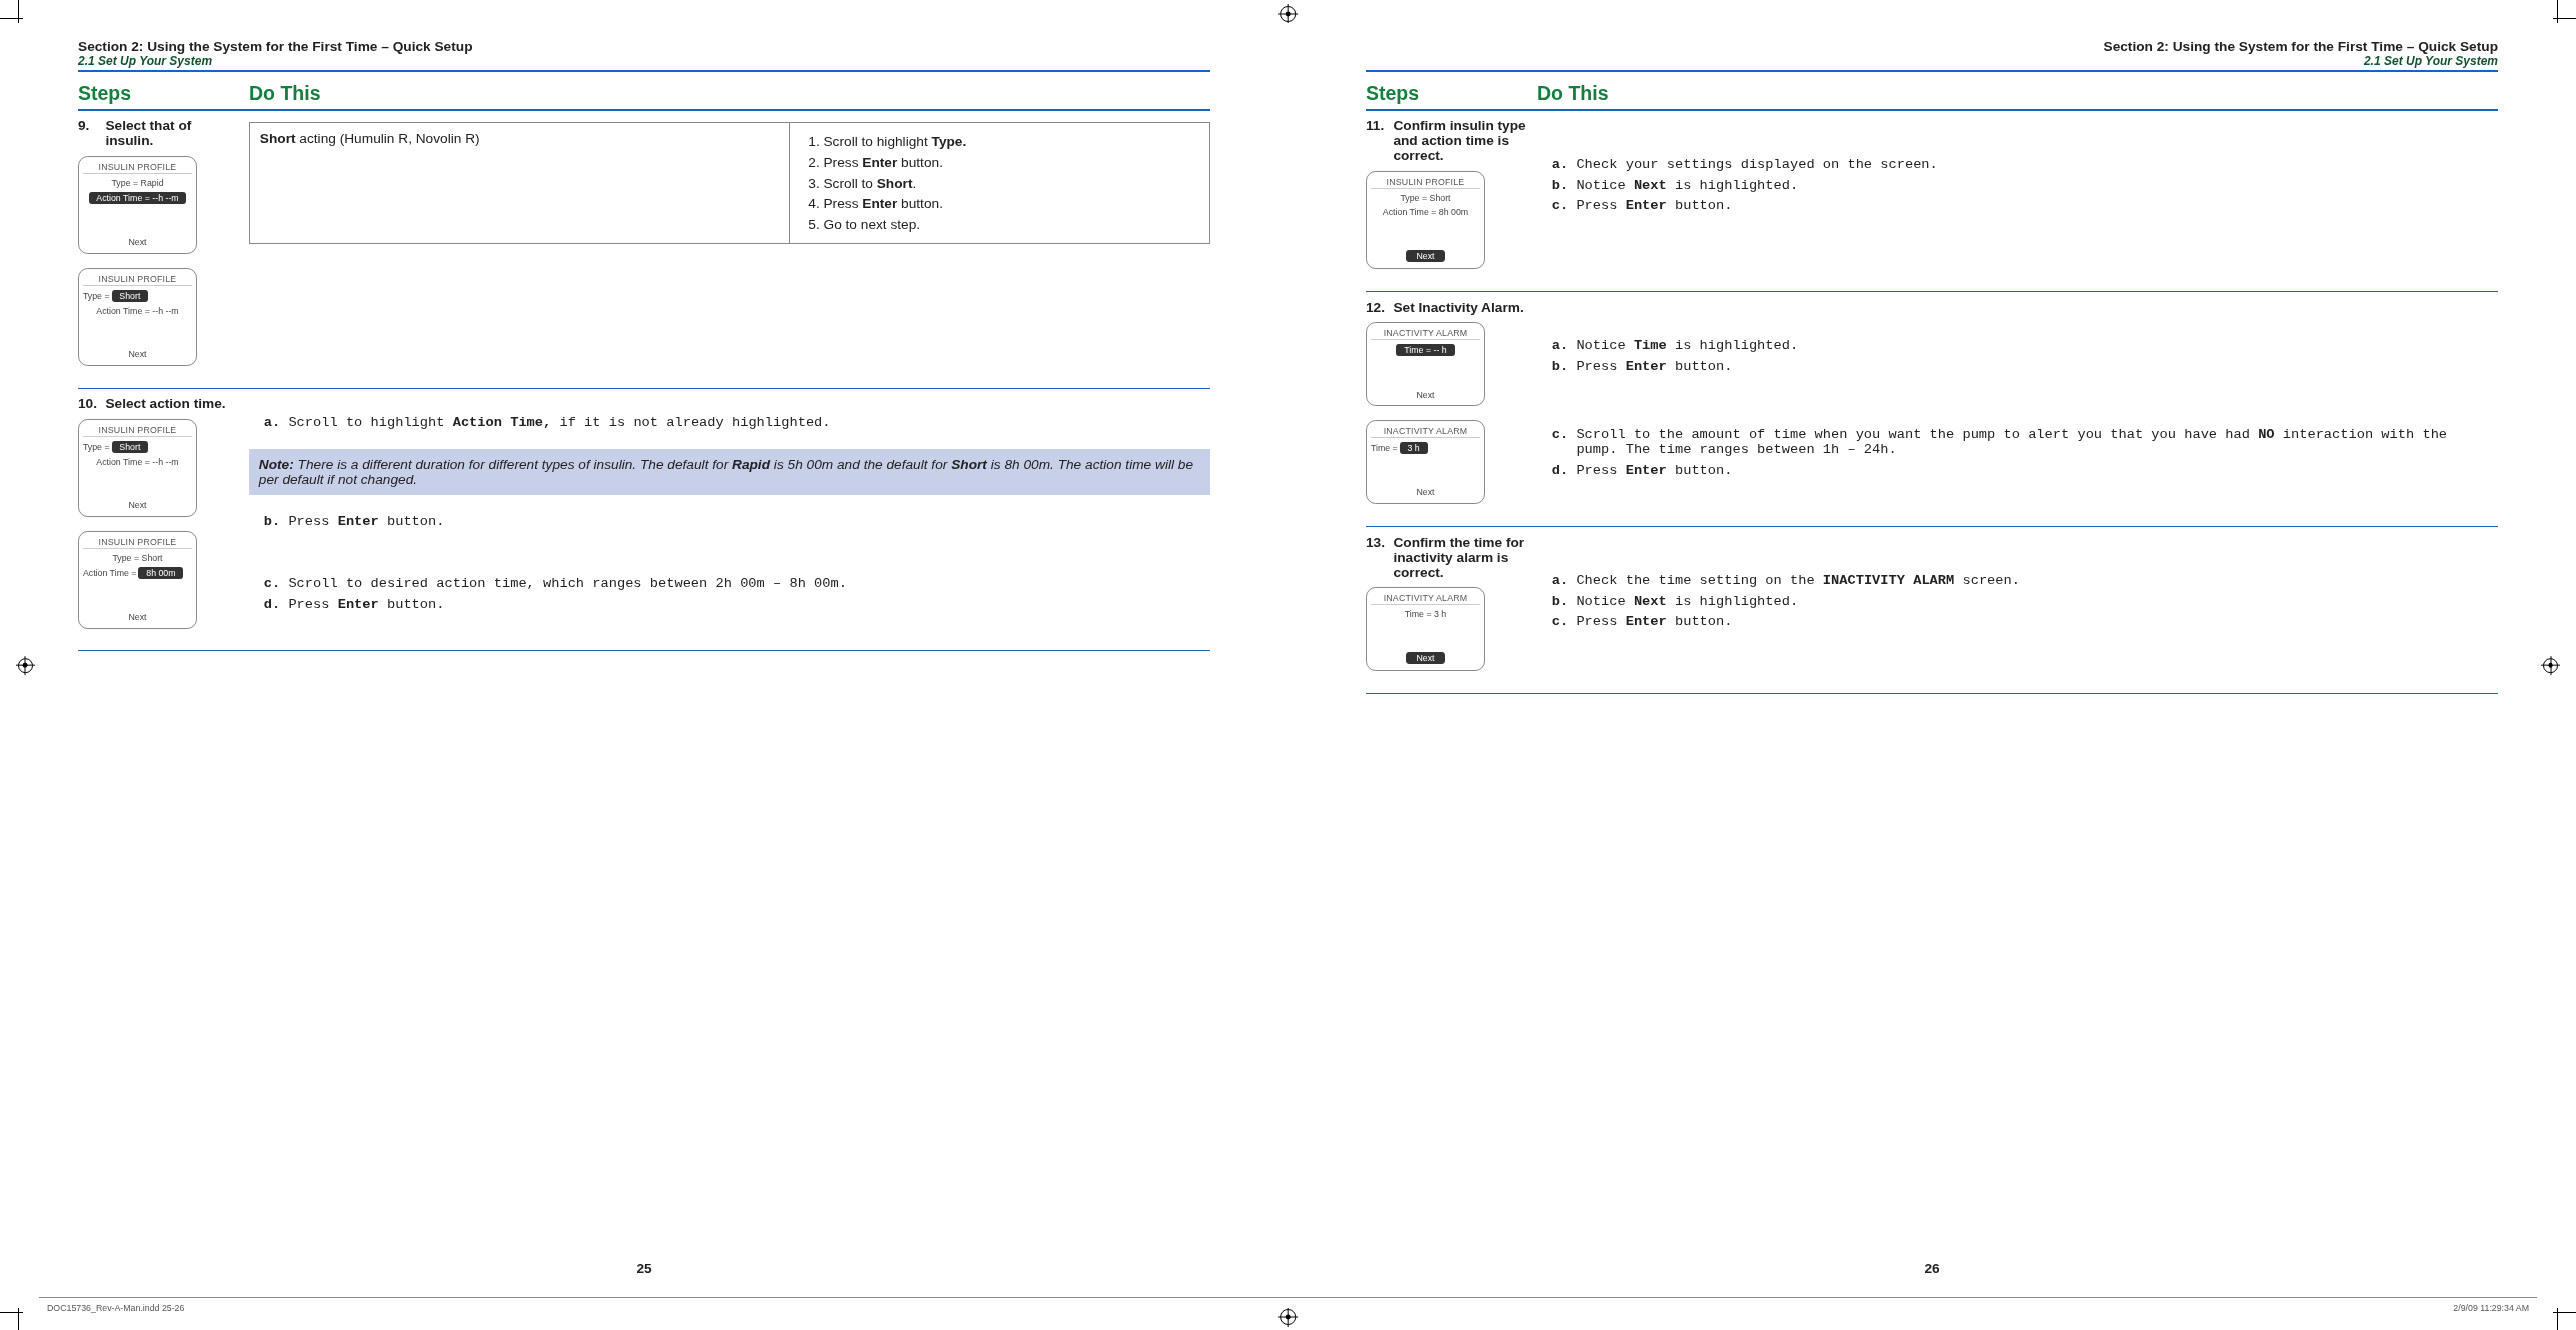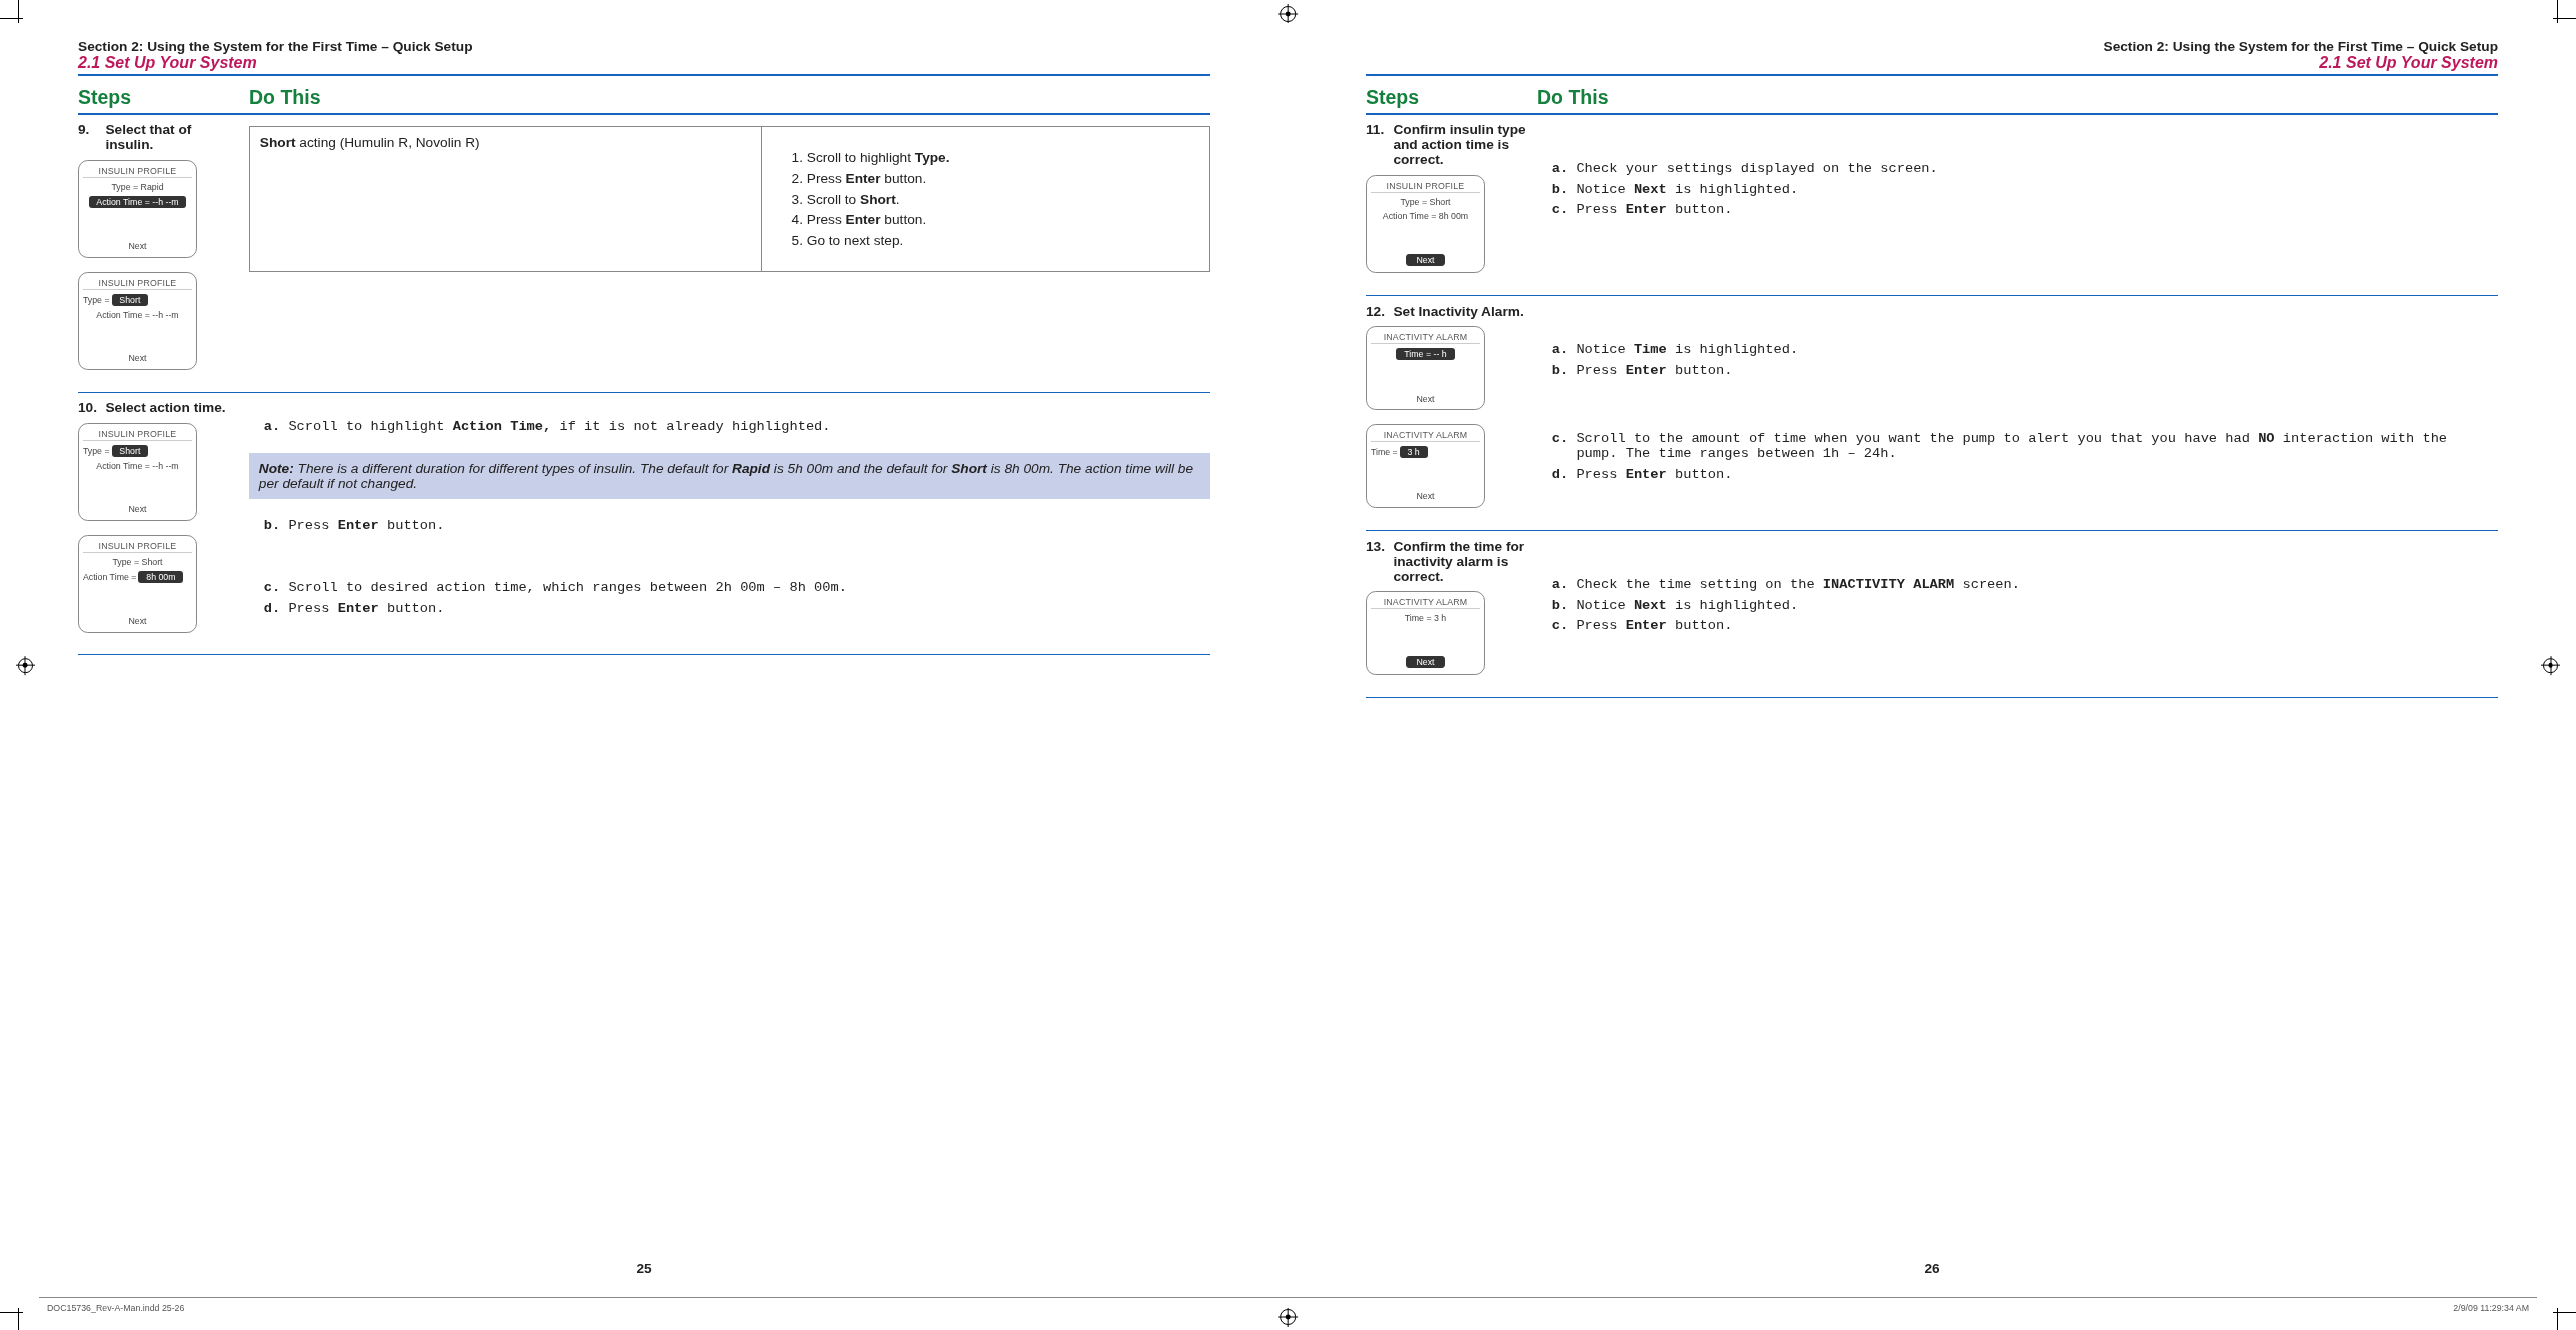--- a/index.html
+++ b/index.html
@@ -1,34 +1,34 @@
 <!DOCTYPE html>
 <html><head>
 <meta charset="utf-8">
 <style>
   html,body{margin:0;padding:0;background:#fff;font-family:"Segoe UI",Arial,sans-serif;font-size:13.7px;color:#222;}
   .sheet{width:2576px;height:1331px;position:relative;display:flex;}
   .page{width:50%;box-sizing:border-box;padding:39px 78px 19.5px 78px;position:relative;}
   .section-head{font-weight:700;font-size:13.7px;}
-  .subhead{color:#be185d;font-style:italic;font-weight:700;font-size:16px;}
+  .subhead{color:#14532d;font-style:italic;font-weight:700;font-size:12px;}
   .right-align{text-align:right;}
   .hr-blue{border:none;border-top:2px solid #1565c0;margin:2px 0 0 0;}
   .cols-head{display:flex;border-bottom:2px solid #1565c0;margin-top:5.9px;}
   .col-steps{width:171px;flex-shrink:0;}
   .col-do{flex:1;}
   .cols-head .lbl{color:#15803d;font-weight:800;font-size:19.5px;padding:3.9px 0;}
   .step-row{display:flex;border-bottom:1.5px solid #1565c0;padding:7.8px 0;}
   .step-col{width:171px;flex-shrink:0;padding-right:9.8px;box-sizing:border-box;}
   .step-num{display:flex;font-weight:700;font-size:13.7px;gap:5.9px;}
   .step-num .n{min-width:21.5px;}
   .do-col{flex:1;}
   ol.alpha{list-style:lower-alpha;margin:16px;padding-left:23.4px;font-family:Liberation Mono, monospace;}
   ol.alpha>li{padding:2.9px 0;}
   ol.alpha>li::marker{font-weight:700;}
-  ol.num{list-style:decimal;margin:12px;padding-left:23.4px;}
+  ol.num{list-style:decimal;margin:0;padding-left:23.4px;}
   ol.num>li{padding:2.9px 0;}
   table.insulin{border-collapse:collapse;width:100%;margin-top:3.9px;}
   table.insulin td,table.insulin th{border:1px solid #888;padding:7.8px 9.8px;vertical-align:top;text-align:left;font-size:13.7px;}
   table.insulin th{font-weight:700;background:#fff;}
   .note{background:#c8cfe8;padding:7.8px 9.8px;font-style:italic;margin:5.9px 0;}
   .note b{font-style:italic;}
   
   .device{border:1.5px solid #888;border-radius:9.8px;width:117px;margin:7.8px 0 13.7px 0;padding:3.9px 0;font-family:Arial,sans-serif;}
   .device .title{font-size:8.8px;text-align:center;letter-spacing:0.2px;padding:1px 0;border-bottom:1px solid #ccc;margin:0 3.9px 2px 3.9px;font-weight:400;color:#555;}
   .device .line{font-size:8.8px;text-align:center;padding:2px 0;color:#444;}

